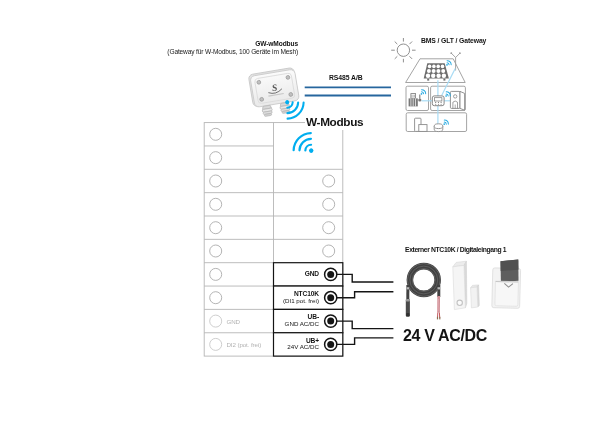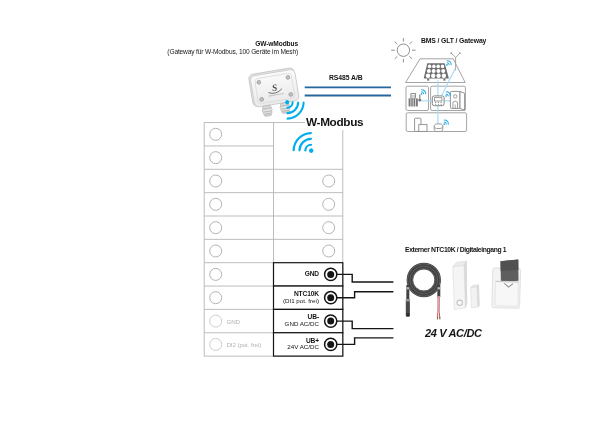--- a/index.html
+++ b/index.html
@@ -18,21 +18,21 @@
   .l-gnd{left:226.5px;top:317.8px;}
   .l-di2{left:226.5px;top:341.1px;}
   .conn{position:absolute;right:281px;text-align:right;line-height:6.8px;}
   .conn .t1{font-size:6.6px;font-weight:bold;letter-spacing:-0.1px;}
   .conn .t2{font-size:6.2px;letter-spacing:0;}
   .c1{top:271.2px;}
   .c2{top:290.9px;}
   .c3{top:314.3px;}
   .c4{top:337.6px;}
   .extlbl{left:405px;top:245.6px;font-size:6.8px;letter-spacing:-0.38px;}
-  .power{left:425px;top:327px;font-size:11px;letter-spacing:-0.35px;font-style:italic;}
+  .power{left:403px;top:327px;font-size:16px;letter-spacing:-0.35px;}
 </style>
 </head>
 <body>
 
 <div class="stage">
 
 <svg width="600" height="424" viewBox="0 0 600 424">
   <defs>
     <g id="wifi">
 

